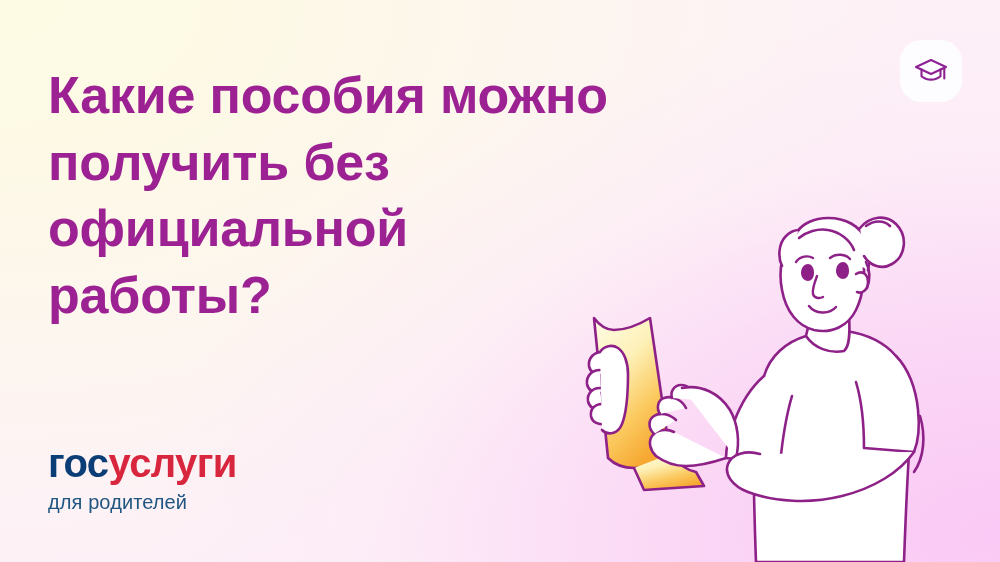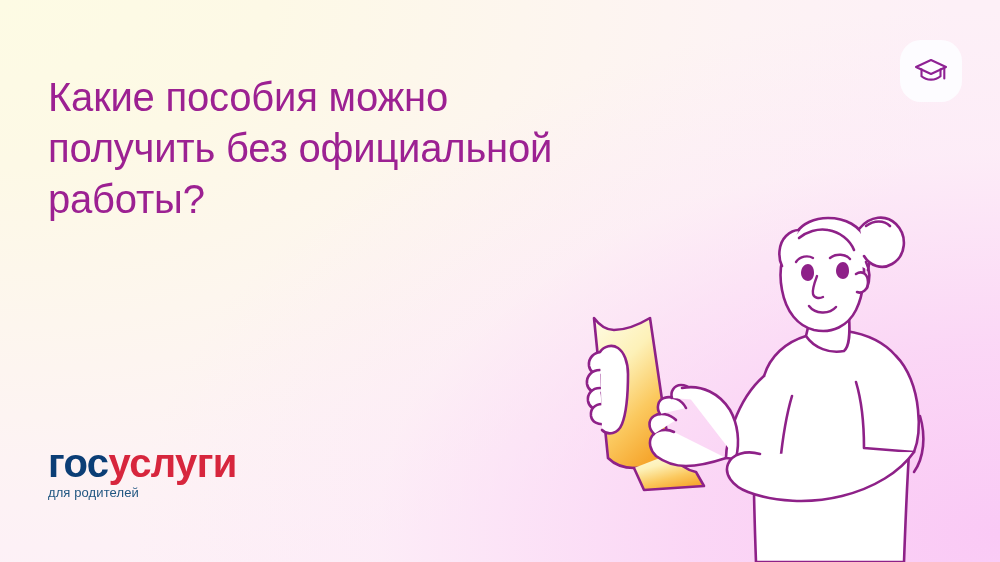--- a/index.html
+++ b/index.html
@@ -17,26 +17,26 @@
     overflow:hidden;
     background:
       radial-gradient(120% 130% at 100% 95%, rgba(250,200,245,0.98) 0%, rgba(250,205,245,0.72) 26%, rgba(252,228,248,0.30) 52%, rgba(255,255,255,0) 72%),
       radial-gradient(95% 105% at 0% 0%, #fdfbe4 0%, #fdf9e6 28%, #fdf6ee 55%, #fdf3f4 78%, #fdf0f7 100%);
   }
 
   
   #headline {
     position:absolute;
     left:48px;
-    top:72px;
+    top:62px;
     width:660px;
     color:#9c2192;
-    font-size:40px;
+    font-size:52px;
     line-height:1.28;
-    font-weight:normal;
+    font-weight:bold;
     letter-spacing:-0.2px;
     white-space:pre-line;
   }
 
   
   #badge {
     position:absolute;
     right:38px;
     top:40px;
     width:62px;
@@ -59,22 +59,22 @@
   #logo-word {
     font-size:40px;
     font-weight:bold;
     letter-spacing:-0.6px;
     line-height:1;
     white-space:nowrap;
   }
   #logo-word .blue { color:#0b3e76; }
   #logo-word .red  { color:#d7263d; }
   #logo-sub {
-    margin-top:3px;
-    font-size:13px;
+    margin-top:9px;
+    font-size:20px;
     color:#1f5580;
     letter-spacing:0.1px;
     line-height:1;
   }
 
   
   #illustration {
     position:absolute;
     right:-6px;
     bottom:0;

